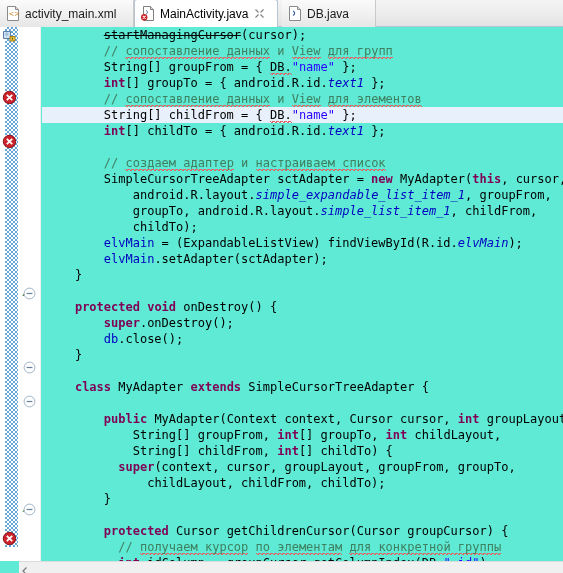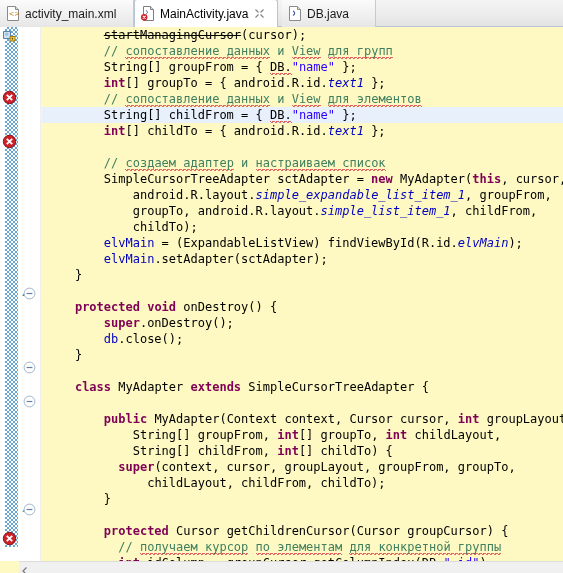--- a/index.html
+++ b/index.html
@@ -45,21 +45,21 @@
   .tab-label { line-height: 14px; }
   .tab-close {
     margin-left: 6px; width: 11px; height: 11px;
     flex: none; position: relative; opacity: .75;
   }
 
   
   #editor {
     position: absolute; left: 0; top: 27px;
     width: 563px; height: 546px;
-    background: #fef9c3;
+    background: #5eead4;
   }
 
   
   #marker-gutter {
     position: absolute; left: 0; top: 0;
     width: 19px; height: 534px;
     background: #ffffff;
   }
   
   #changebar {

